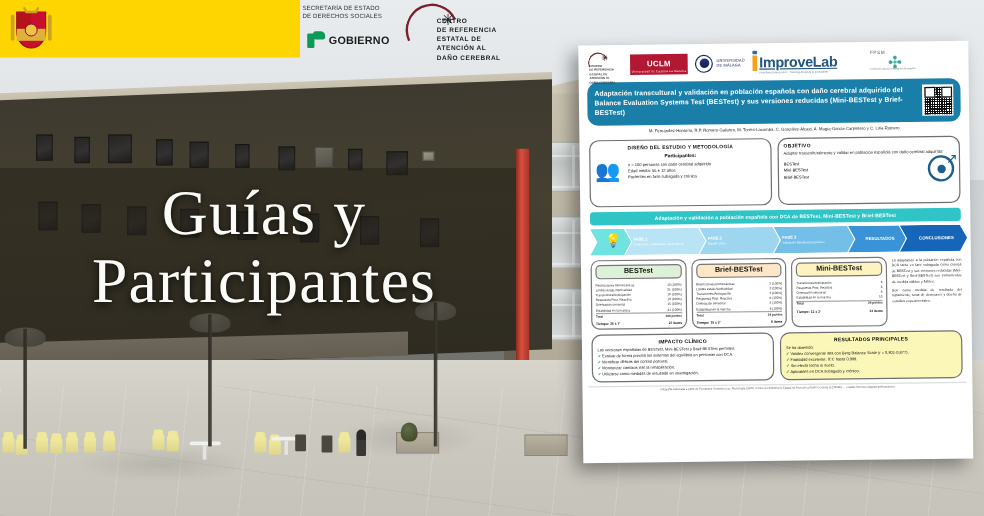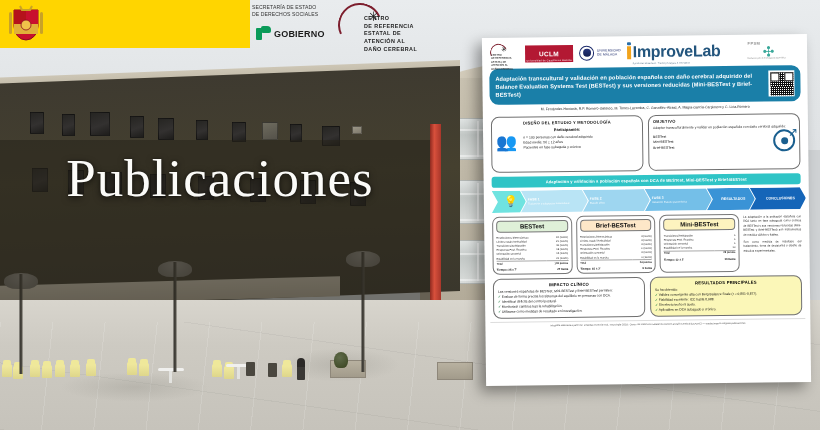--- a/index.html
+++ b/index.html
@@ -228,21 +228,21 @@
   .pl-uma{ gap:3px; }
   .pl-uma .seal{
     width:15px;height:15px;border-radius:50%;
     background:#fff;border:1.4px solid #1b2a6b;position:relative;
   }
   .pl-uma .seal:after{content:"";position:absolute;inset:2.5px;border-radius:50%;background:linear-gradient(180deg,#26357a,#141f52);}
   .pl-uma .t{font-size:3.3px;line-height:1.3;color:#1b2a6b;white-space:pre-line;letter-spacing:.1px;}
   .pl-improve{ position:relative; }
   .pl-improve .bar{width:4px;height:13px;background:#f2a41c;margin-right:2px;position:relative;}
   .pl-improve .bar:after{content:"";position:absolute;left:0;top:-3.5px;width:4px;height:3px;background:#2b6fa8;border-radius:1px;}
-  .pl-improve .nm{font-size:16px;font-weight:bold;color:#23557d;letter-spacing:-.3px;}
+  .pl-improve .nm{font-size:12px;font-weight:bold;color:#23557d;letter-spacing:-.3px;text-decoration:underline;}
   .pl-improve .tag{position:absolute;left:6px;bottom:-3px;font-size:2.2px;color:#4a6b84;letter-spacing:.1px;}
   .pl-fpsm{ position:relative; width:62px;height:22px; }
   .pl-fpsm .mk{position:absolute;right:14px;top:5px;font-size:14px;color:#3aa89a;line-height:14px;}
   .pl-fpsm .ab{position:absolute;right:28px;top:1px;font-size:4px;color:#8f8f8f;letter-spacing:.4px;font-weight:bold;}
   .pl-fpsm .ln{position:absolute;right:0;bottom:3px;width:44px;font-size:2px;color:#777;text-align:center;line-height:1.2;}
 
   
   #poster-title{
     margin:3px 2px 0 2px;
     background:#1a7fa8;
@@ -454,21 +454,22 @@
       <div class="pole"></div>
     </div>
     <div class="lamp" style="left:8px;top:274px;width:26px;height:100px;">
       <div class="head"></div>
       <div class="pole"></div>
     </div>
   </div>
 
   <div class="title-scrim"></div>
   <div id="main-title">
-    <span class="l2">Publicaciones</span>
+    <span>Guías y</span>
+    <span class="l2">Participantes</span>
   </div>
 
   <div id="gov-bar">
     <div id="coat">
       <svg viewBox="0 0 40 40" width="40" height="40" aria-hidden="true">
         <path d="M8 6 h24 v16 a12 14 0 0 1 -12 14 a12 14 0 0 1 -12 -14 z" fill="#c8102e" stroke="#8b0c22" stroke-width="1"></path>
         <rect x="8" y="6" width="12" height="14" fill="#b5121b"></rect>
         <rect x="20" y="6" width="12" height="14" fill="#c8102e"></rect>
         <rect x="8" y="20" width="24" height="10" fill="#e0b13a"></rect>
         <circle cx="20" cy="21" r="5" fill="#f0c24a" stroke="#8b0c22" stroke-width=".8"></circle>

